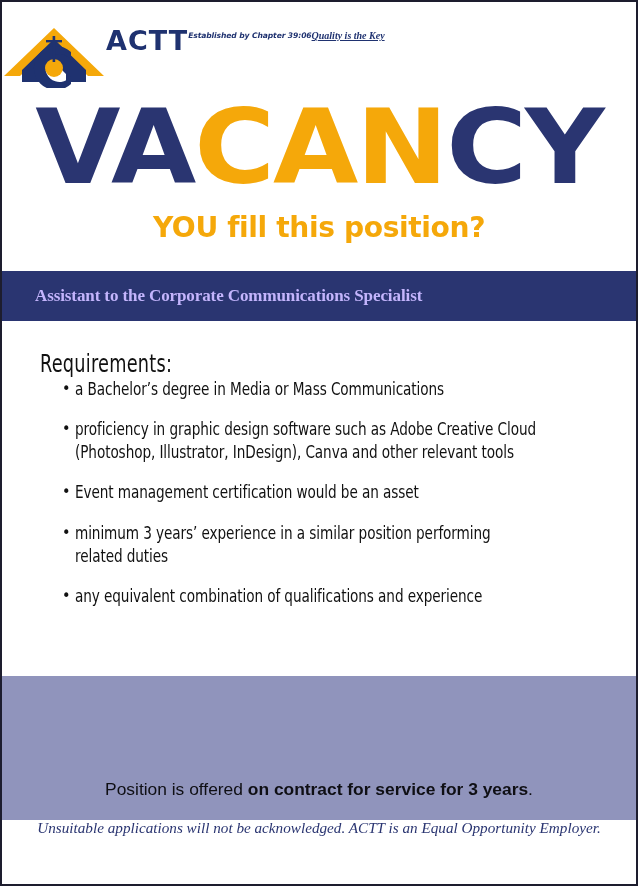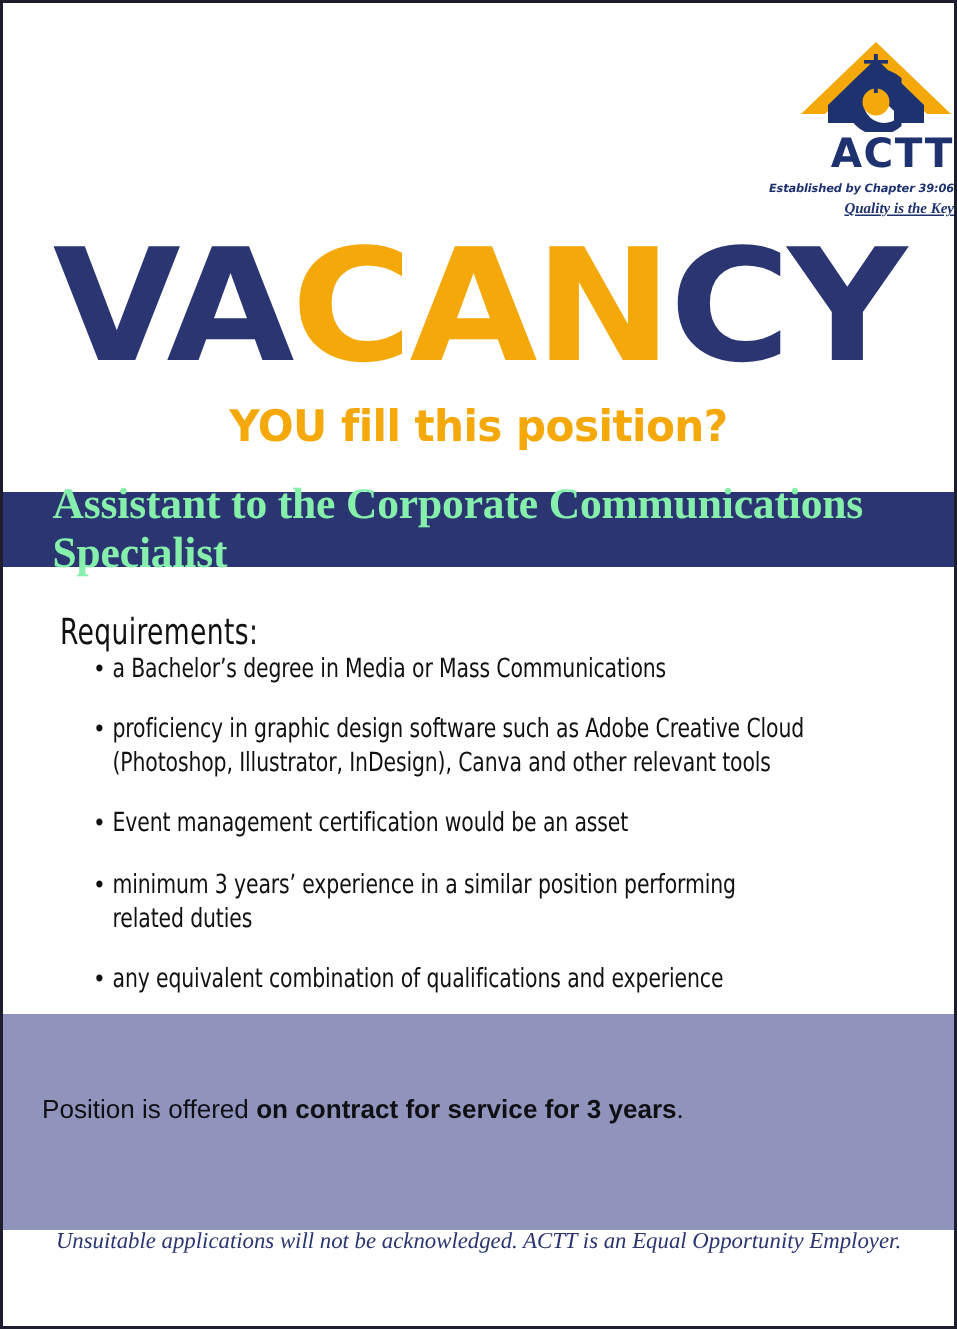--- a/index.html
+++ b/index.html
@@ -18,22 +18,22 @@
     border: 2px solid #1d1d2e;
     box-sizing: border-box;
     overflow: hidden;
   }
 
   
   .logo-block {
     width: 100%;
     padding-top: 24px;
     display: flex;
-    flex-direction: column;
-    align-items: flex-end;
+    flex-direction: row;
+    align-items: flex-start;
   }
   .logo-mark {
     width: 104px;
     height: 62px;
     display: block;
   }
   .logo-actt {
     font-family: "DejaVu Sans", sans-serif;
     font-weight: bold;
     font-size: 27px;
@@ -104,22 +104,22 @@
     background: #2a3571;
     height: 50px;
     display: flex;
     align-items: center;
     padding-left: 33px;
     box-sizing: border-box;
   }
   .title-banner-text {
     font-family: "Liberation Serif", serif;
     font-weight: bold;
-    font-size: 29px;
-    color: #86efac;
+    font-size: 17px;
+    color: #c4b5fd;
     letter-spacing: -0.1px;
   }
 
   
   .req-wrap {
     display: flex;
     padding: 26px 24px 0 38px;
     flex-direction: column;
   }
   .req-label {
@@ -162,23 +162,23 @@
 
   
   .purple-panel {
     position: absolute;
     left: 0;
     right: 0;
     top: 674px;
     height: 144px;
     background: #9094bc;
     display: flex;
-    flex-direction: column;
+    flex-direction: row;
     justify-content: center;
-    align-items: flex-start;
+    align-items: flex-end;
     box-sizing: border-box;
     padding: 0 26px;
   }
   .purple-line {
     font-family: "Liberation Sans", sans-serif;
     font-size: 17.4px;
     color: #0f0f14;
     text-align: center;
     line-height: 1.42;
   }

